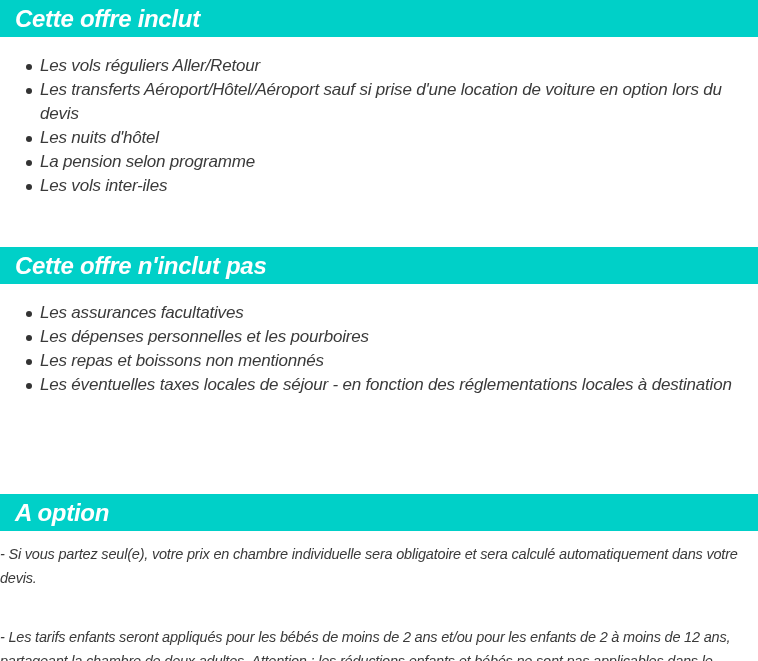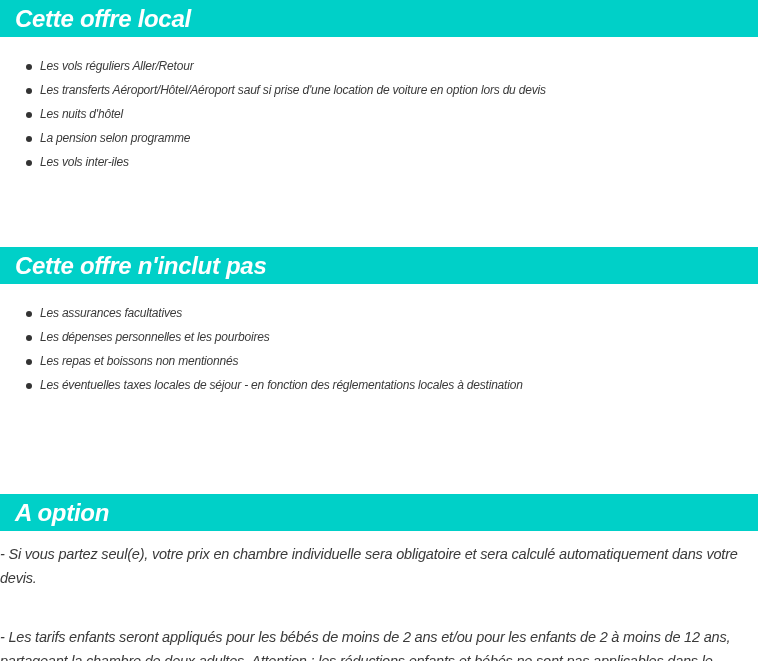--- a/index.html
+++ b/index.html
@@ -3,30 +3,30 @@
   <meta charset="utf-8">
   <style>
     html, body { margin: 0; padding: 0; background: #ffffff; }
     body { width: 758px; height: 661px; overflow: hidden; position: relative;
       font-family: "Liberation Sans", "DejaVu Sans", sans-serif; }
     .hdr { position: absolute; left: 0; width: 758px; height: 37px; background: #00d0c8;
       color: #ffffff; font-style: italic; font-weight: bold; font-size: 24px;
       line-height: 37px; padding-left: 15px; box-sizing: border-box; letter-spacing: -0.3px; }
     ul { position: absolute; left: 0; margin: 0; padding: 0; list-style: none; width: 758px; }
     li { position: relative; padding-left: 40px; padding-right: 20px; font-style: italic;
-      font-size: 12px; line-height: 24px; color: #3a3a3a; letter-spacing: -0.2px; }
+      font-size: 17px; line-height: 24px; color: #3a3a3a; letter-spacing: -0.2px; }
     li::before { content: ""; position: absolute; left: 26px; top: 10px; width: 6px; height: 6px;
       border-radius: 50%; background: #333; }
     .para { position: absolute; left: 0; width: 750px; font-style: italic; font-size: 14.5px;
       line-height: 24px; color: #3a3a3a; letter-spacing: -0.2px; }
   </style>
 </head>
 <body>
 
-<div class="hdr" style="top:0">Cette offre local</div>
+<div class="hdr" style="top:0">Cette offre inclut</div>
 <ul style="top:54px">
   <li>Les vols réguliers Aller/Retour</li>
   <li>Les transferts Aéroport/Hôtel/Aéroport sauf si prise d'une location de voiture en option lors du devis</li>
   <li>Les nuits d'hôtel</li>
   <li>La pension selon programme</li>
   <li>Les vols inter-iles</li>
 </ul>
 
 <div class="hdr" style="top:247px">Cette offre n'inclut pas</div>
 <ul style="top:301px">

